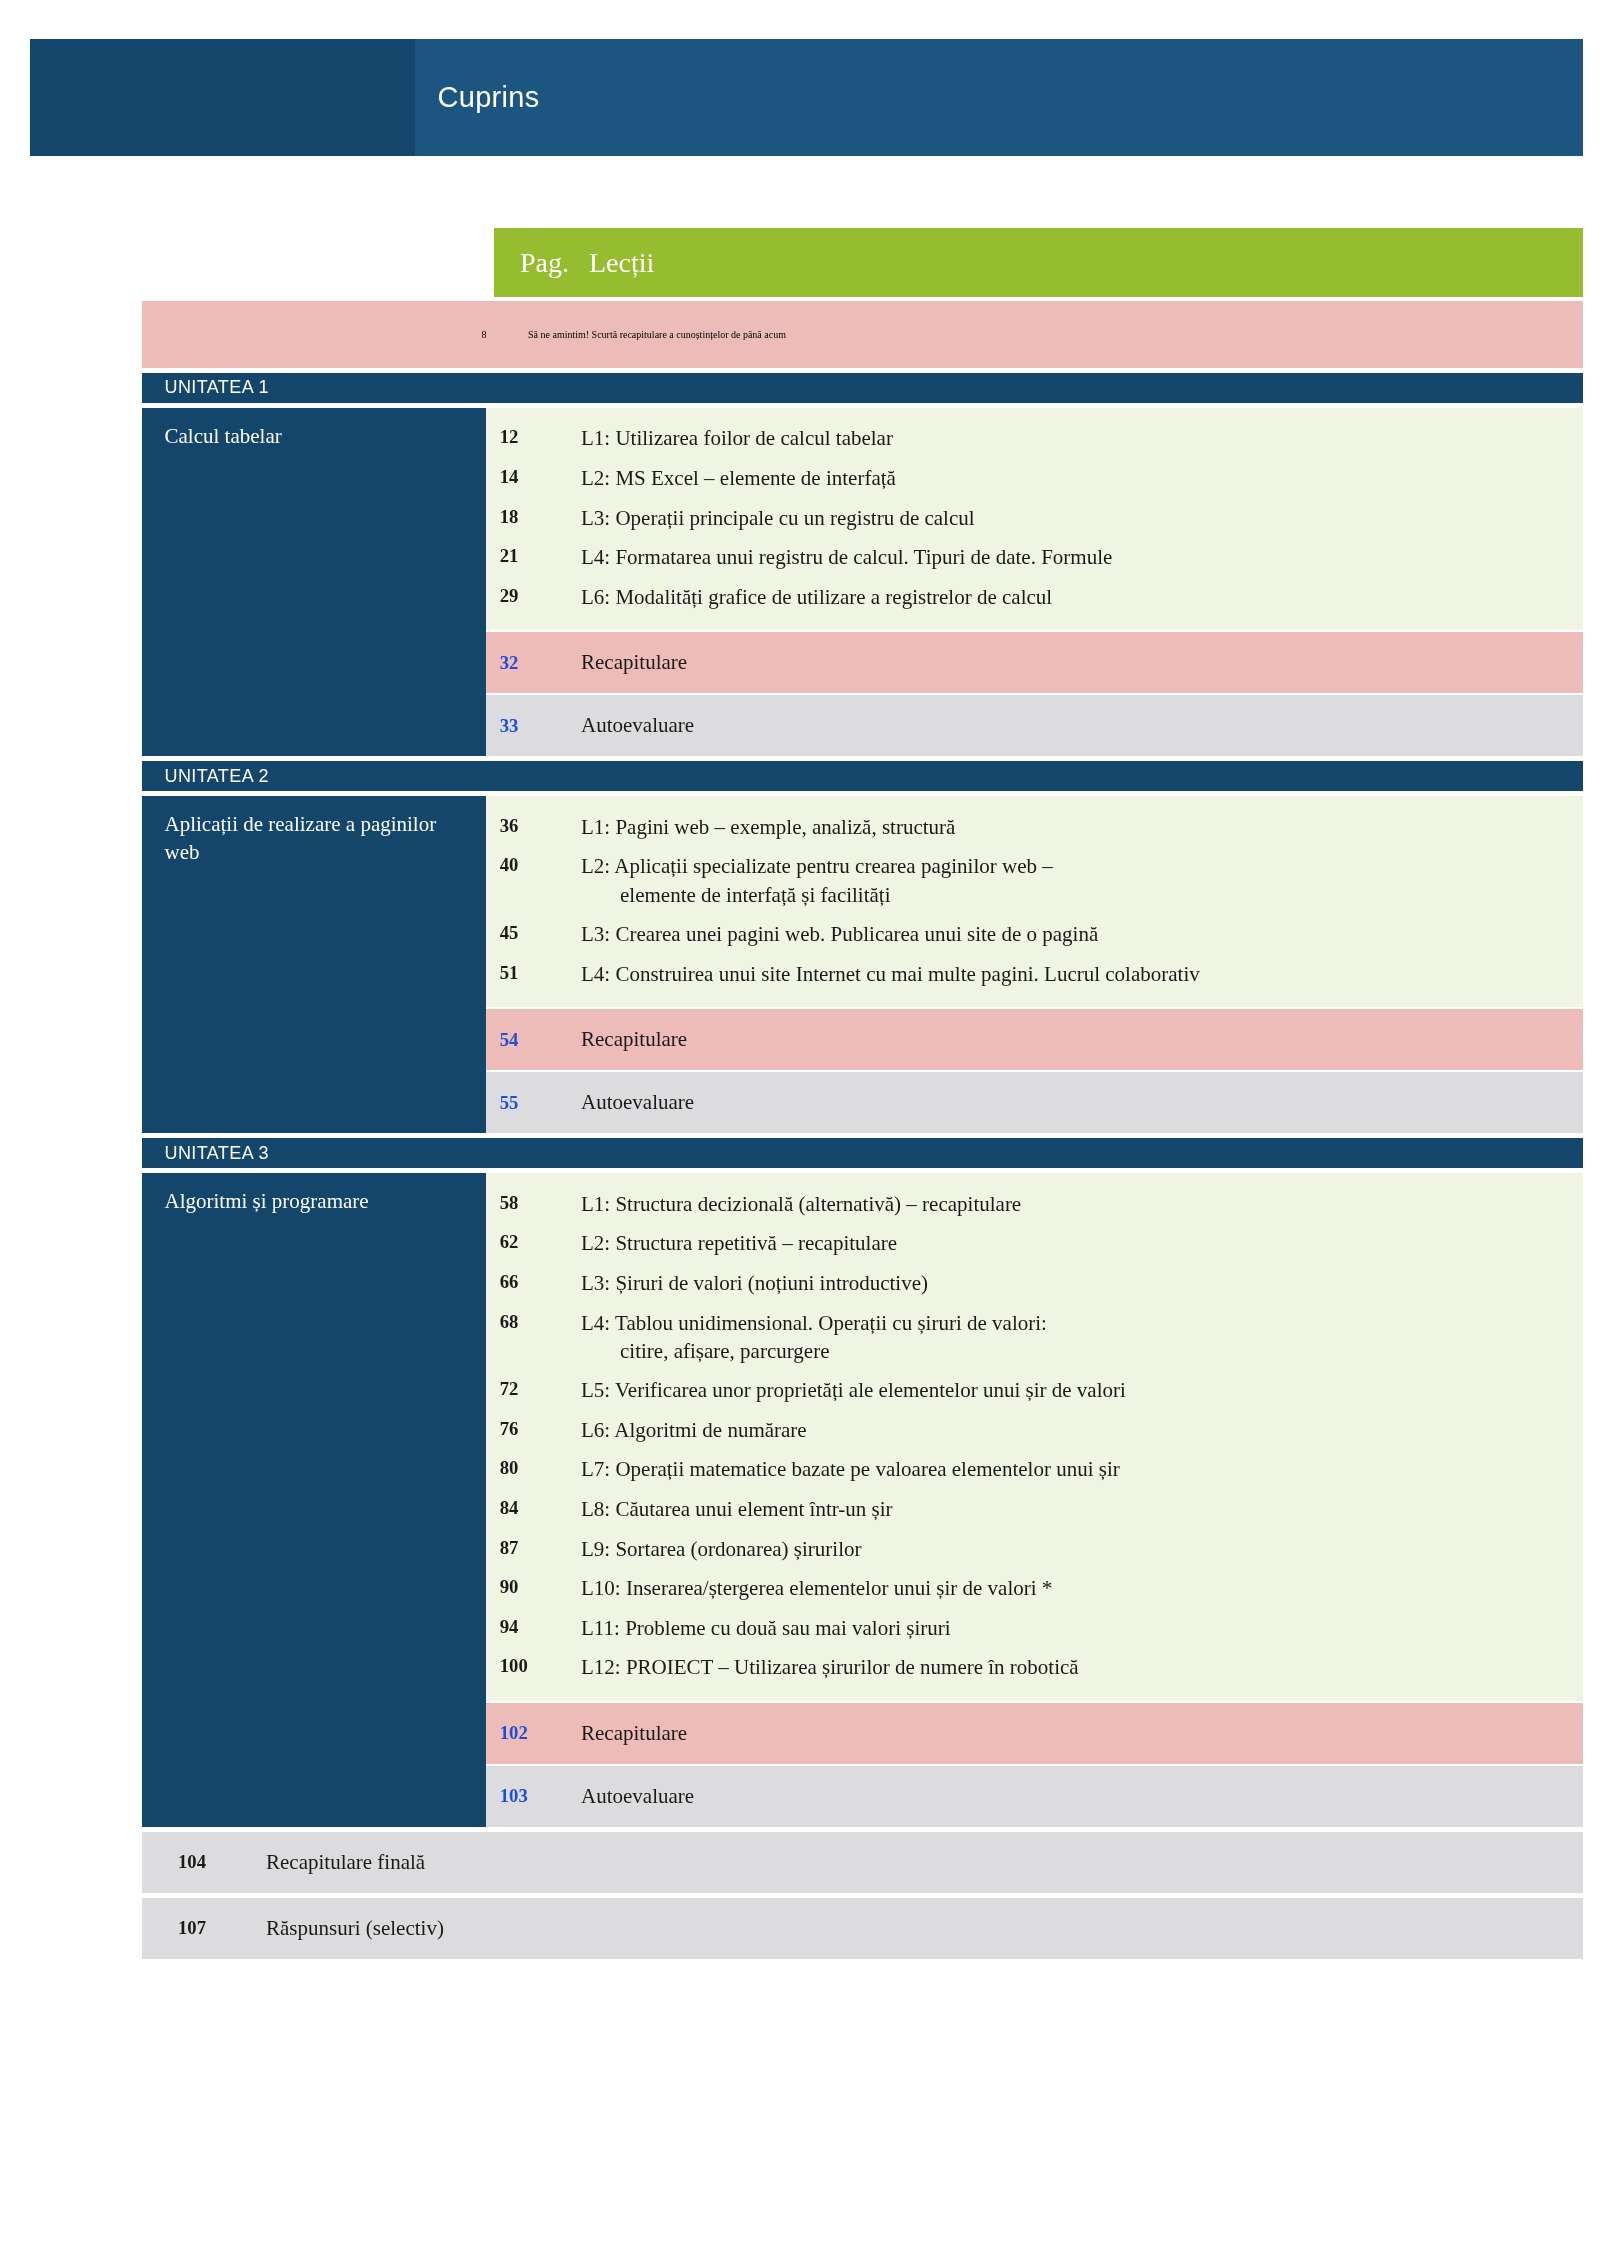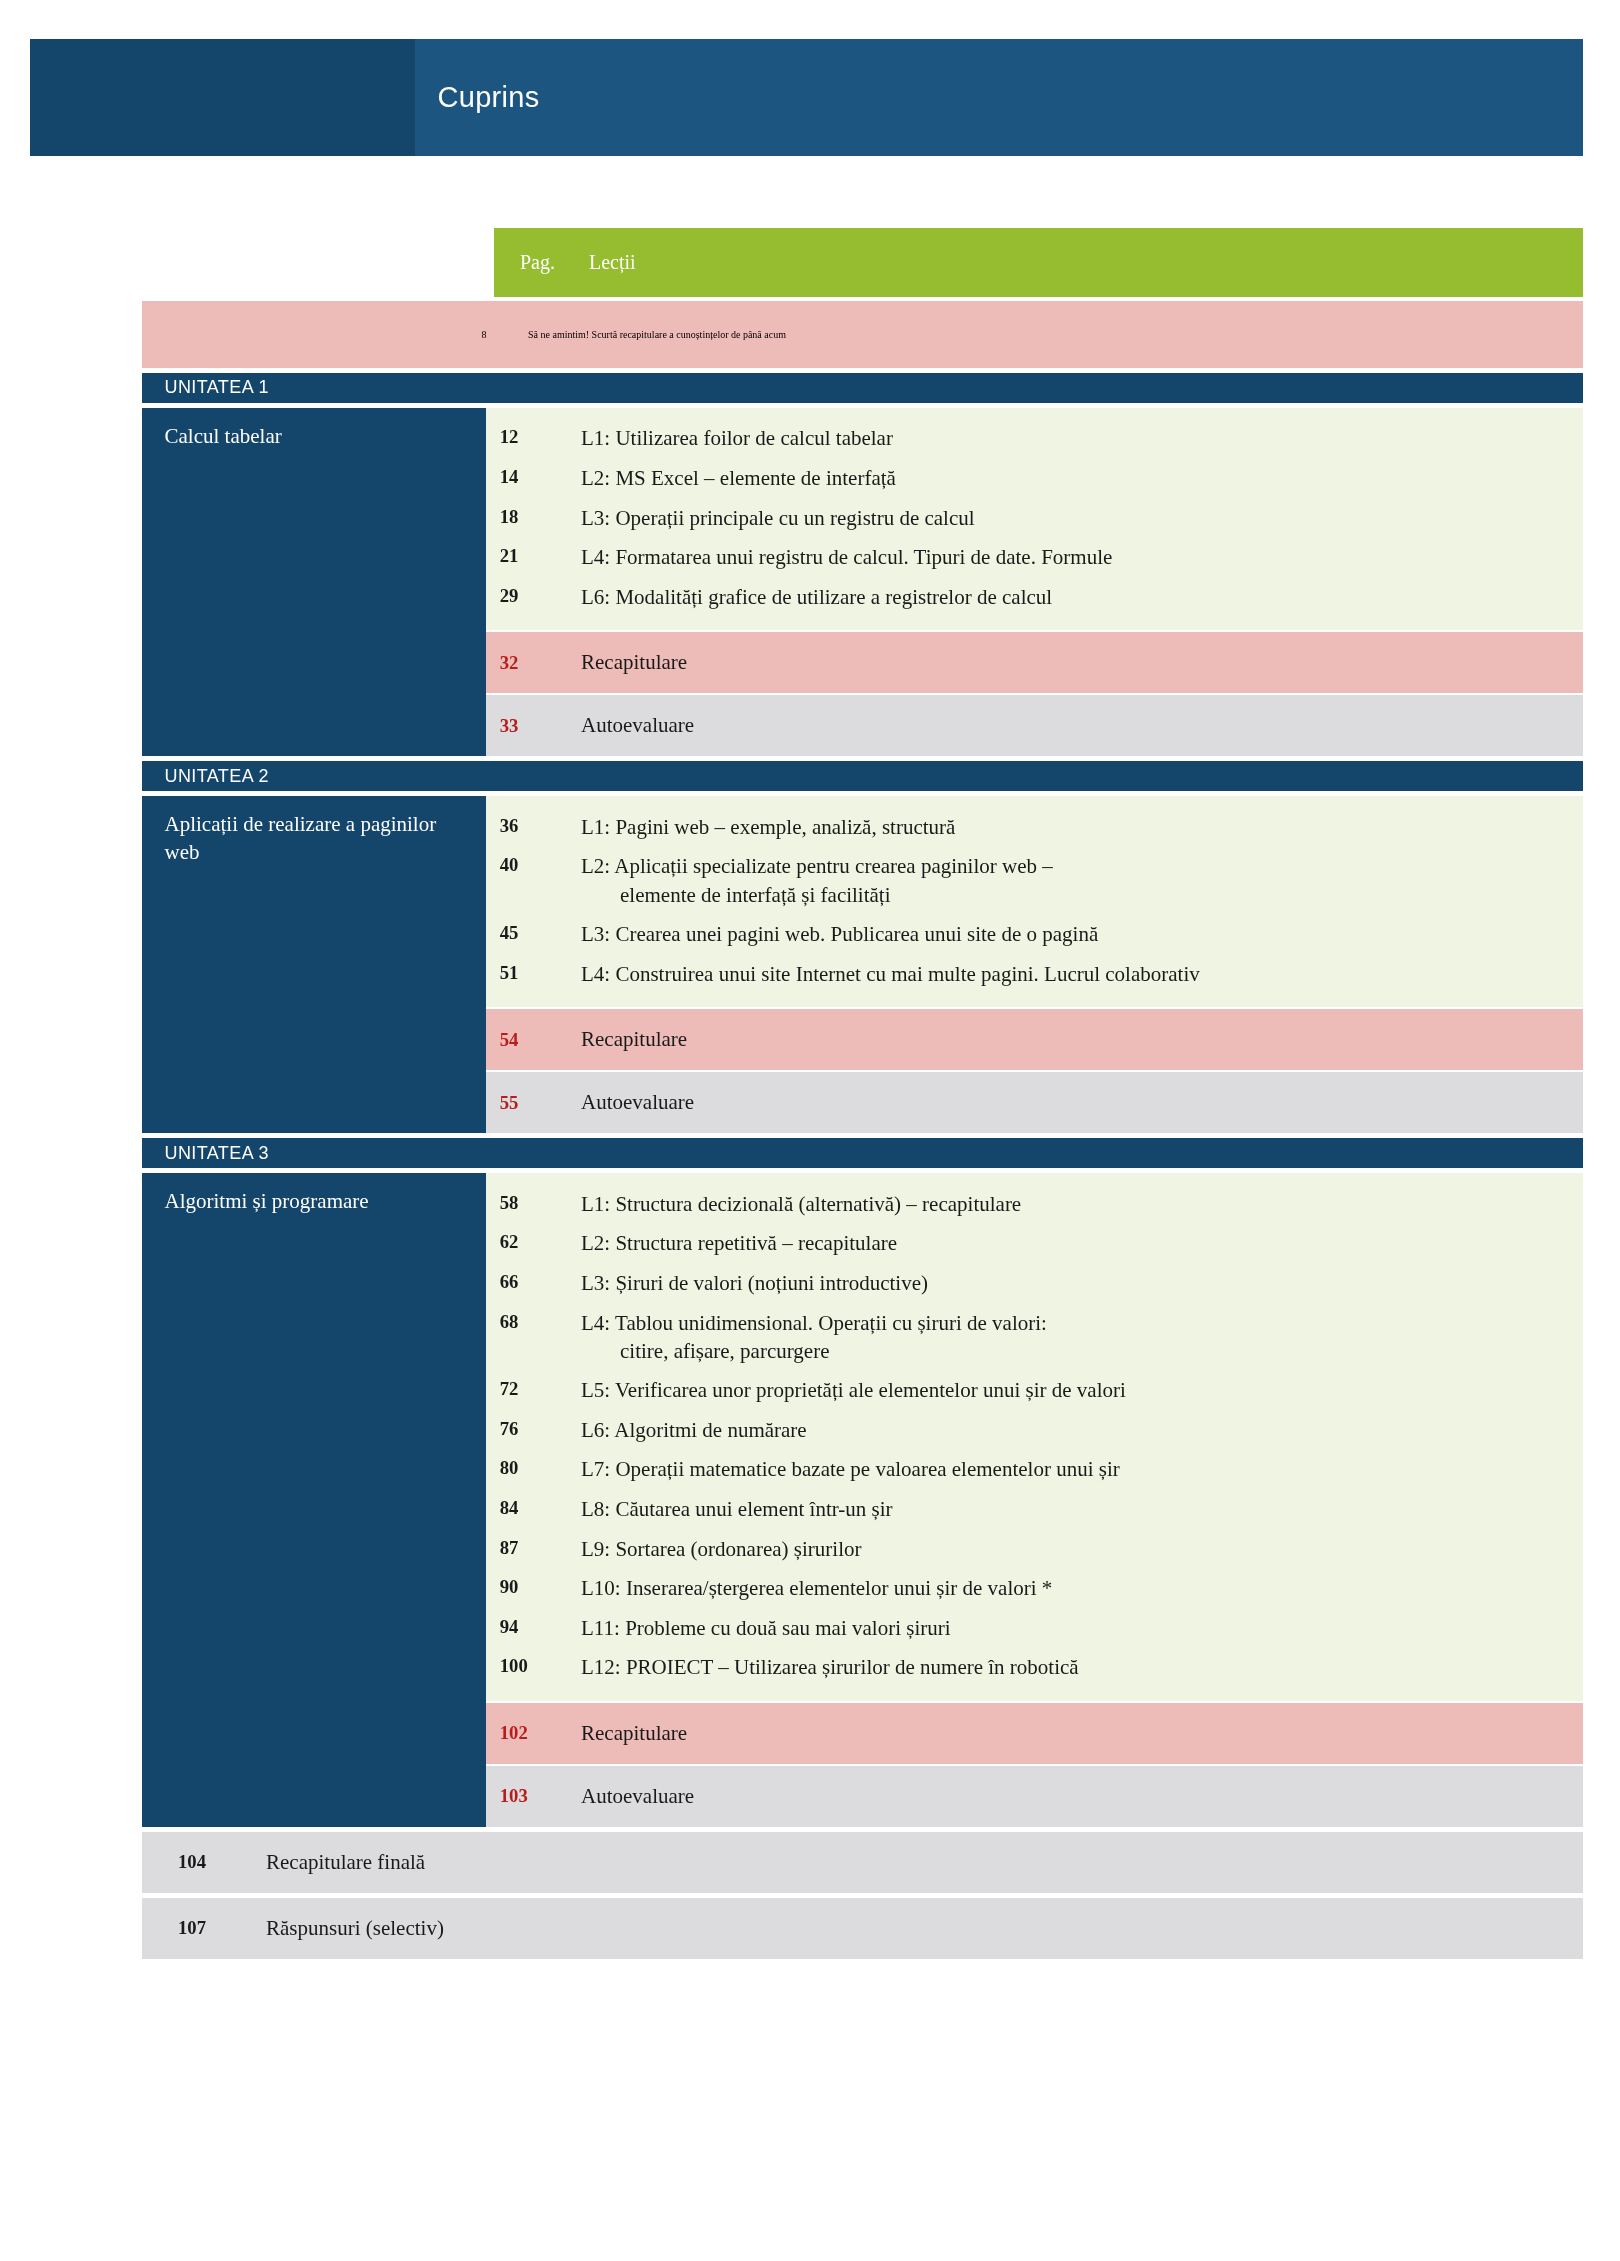--- a/index.html
+++ b/index.html
@@ -52,21 +52,21 @@
   
   .hdr-row { margin-bottom: 3.7px; }
   .hdr-spacer { width: 352px; flex: 0 0 352px; }
   .hdr-green {
     flex: 1 1 auto;
     background: #96bd2f;
     height: 69px;
     display: flex;
     align-items: center;
     color: #ffffff;
-    font-size: 20px;
+    font-size: 28px;
     font-weight: 400;
   }
   .hdr-green .cell-pag { padding-left: 26px; }
   .hdr-green .cell-les { }
 
   
   .intro-row {
     background: #eebcb8;
     height: 67px;
     display: flex;
@@ -143,21 +143,21 @@
     display: flex;
     align-items: center;
     height: 61px;
     margin-top: 1.9px;
   }
   .recap-row .pag, .auto-row .pag {
     width: 95px; flex: 0 0 95px;
     padding-left: 13.7px;
     font-size: 18.7px;
     font-weight: bold;
-    color: #b91c1c;
+    color: #1d4ed8;
   }
   .recap-row .les, .auto-row .les {
     flex: 1 1 auto;
     font-size: 21px;
     color: #1a1a1a;
   }
 
   
   .foot-row {
     background: #dcdcde;

